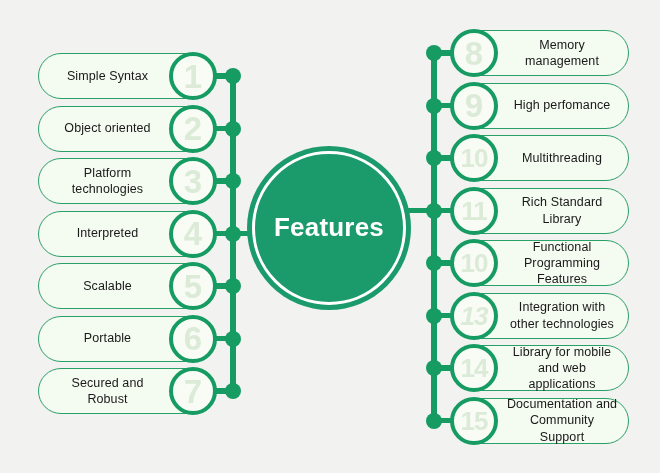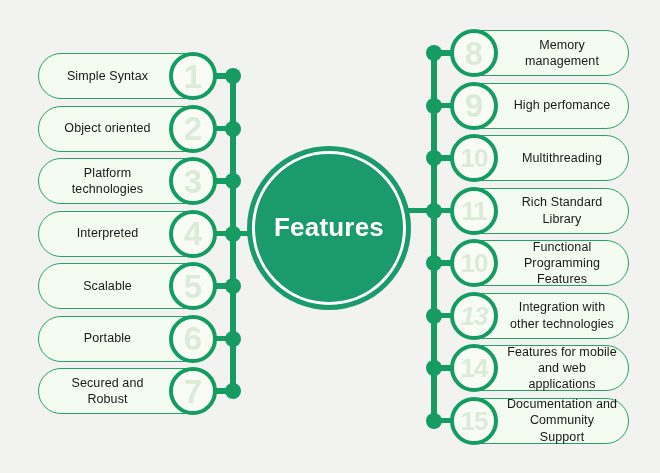--- a/index.html
+++ b/index.html
@@ -198,21 +198,21 @@
       </div>
       <div class="numcircle" style="left: 450px; top: 291.5px; font-style: italic;">
         <span class="num d2">13</span>
       </div>
     </div>
 
     <div class="item">
       <div class="stub" style="left: 432px; width: 22px; top: 365.25px;"></div>
       <div class="dot" style="left: 426px; top: 360px;"></div>
       <div class="pill right-pill" style="left: 455px; width: 174px; top: 345px;">
-        <span class="label">Features for mobile
+        <span class="label">Library for mobile
 and web applications</span>
       </div>
       <div class="numcircle" style="left: 450px; top: 344px;">
         <span class="num d2">14</span>
       </div>
     </div>
 
     <div class="item">
       <div class="stub" style="left: 432px; width: 22px; top: 417.75px;"></div>
       <div class="dot" style="left: 426px; top: 412.5px;"></div>

